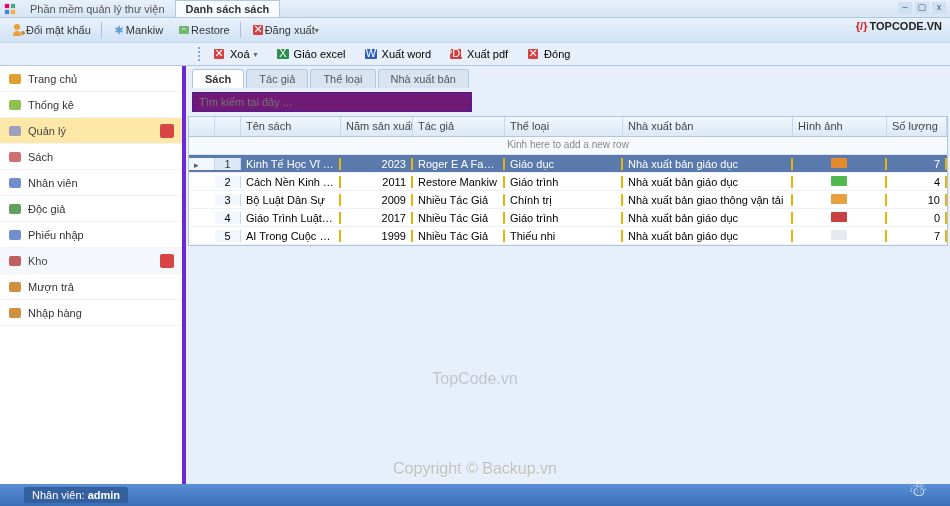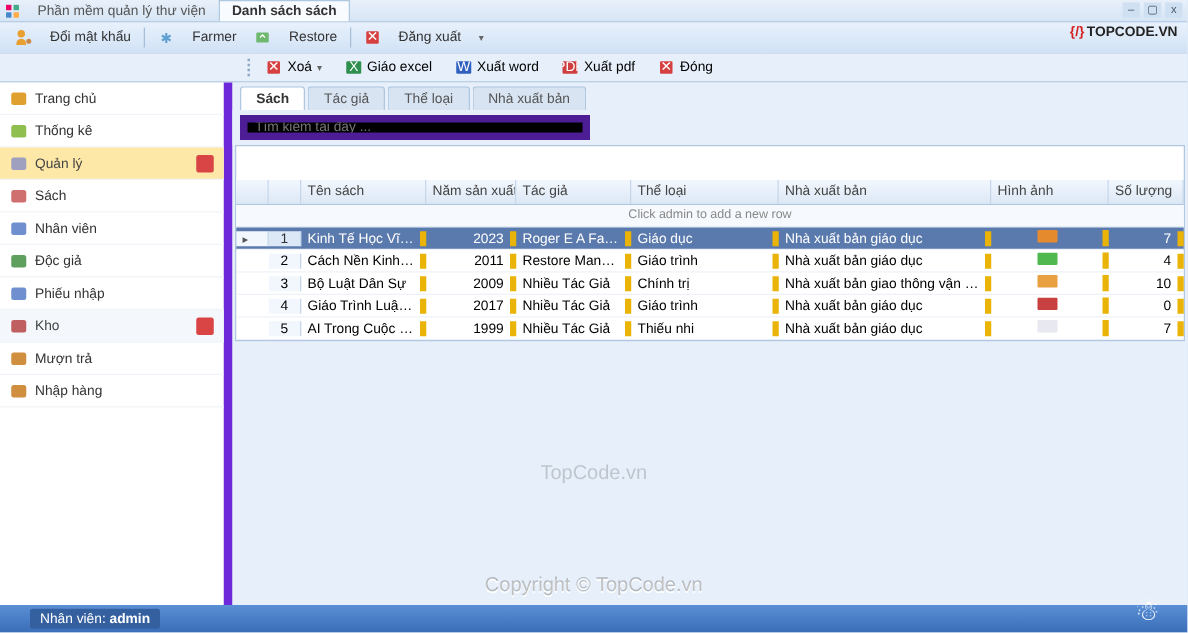--- a/index.html
+++ b/index.html
@@ -6,59 +6,59 @@
 body { width: 950px; height: 506px; background: #dbe7f4; overflow: hidden; position: relative; }
 
 .titlebar { height: 18px; background: linear-gradient(#e8f0fa, #d6e5f5); border-bottom: 1px solid #b0c7e0; display: flex; align-items: center; position: relative; }
 .title-tab { padding: 2px 10px; color: #555; }
 .title-tab.active { background: #f8fbff; border: 1px solid #b0c7e0; border-bottom: none; font-weight: bold; color: #333; }
 .title-icon { width: 12px; height: 12px; margin: 0 4px; display: inline-block; }
 .win-controls { position: absolute; right: 4px; top: 2px; display: flex; gap: 3px; }
 .win-btn { width: 14px; height: 12px; background: #cfe0f2; font-size: 9px; text-align: center; line-height: 10px; color: #456; }
 
 .topbar { height: 24px; background: linear-gradient(#e8f1fc, #d1e2f5); display: flex; align-items: center; padding: 0 6px; gap: 2px; position: relative; }
-.topbar-btn { padding: 2px 6px; display: flex; align-items: center; gap: 14px; color: #333; }
+.topbar-btn { padding: 2px 6px; display: flex; align-items: center; gap: 0; color: #333; }
 .topbar-sep { width: 1px; height: 16px; background: #a8bfd8; margin: 0 2px; }
 .tb-icon { width: 14px; height: 14px; }
 .brand { position: absolute; right: 8px; top: 2px; font-size: 16px; font-weight: bold; color: #222; display: flex; align-items: center; gap: 2px; }
 .brand .bracket { color: #d62020; font-weight: 900; }
 
 .toolbar2 { height: 24px; background: #e6effa; border-top: 1px solid #c5d7eb; border-bottom: 1px solid #b0c7e0; display: flex; align-items: center; padding-left: 198px; gap: 2px; }
 .tb2-btn { padding: 2px 8px; display: flex; align-items: center; gap: 4px; }
 
 .container { display: flex; height: 420px; }
 
-.sidebar { width: 186px; background: #fff; border-right: 7px solid #6d28d9; display: flex; flex-direction: column; }
+.sidebar { width: 186px; background: #fff; border-right: 4px solid #6d28d9; display: flex; flex-direction: column; }
 .side-item { height: 26px; display: flex; align-items: center; padding: 0 8px; gap: 6px; color: #333; border-bottom: 1px solid #f0f3f8; }
 .side-item.group { background: #f4f8fd; font-weight: normal; color: #444; }
 .side-item.selected { background: #fde8a8; }
 .side-badge { margin-left: auto; width: 14px; height: 14px; background: #d94545; border-radius: 2px; }
 .si-icon { width: 14px; height: 14px; }
 
 .main { flex: 1; background: #e6effa; position: relative; }
 .tabs { display: flex; height: 22px; padding-left: 6px; align-items: flex-end; }
 .tab { padding: 3px 12px; background: #d8e4f2; border: 1px solid #b0c7e0; border-bottom: none; margin-right: 2px; color: #555; border-radius: 3px 3px 0 0; }
 .tab.active { background: #fff; font-weight: bold; color: #333; }
 
 .search-row { padding: 4px 6px; background: #e6effa; }
-.search-input { width: 280px; height: 20px; border: 6px solid #4c1d95; padding: 0 6px; color: #999; background: #000000; }
+.search-input { width: 280px; height: 20px; border: 1px solid #4c1d95; padding: 0 6px; color: #999; background: #701a75; }
 
 .grid { background: #fff; border: 1px solid #b0c7e0; margin: 0 2px; }
-.grid-header { display: flex; height: 20px; background: linear-gradient(#f2f7fd, #dce8f6); border-bottom: 1px solid #b0c7e0; margin-top: 27px; }
+.grid-header { display: flex; height: 20px; background: linear-gradient(#f2f7fd, #dce8f6); border-bottom: 1px solid #b0c7e0; }
 .gh { border-right: 1px solid #c5d7eb; padding: 3px 5px; color: #444; overflow: hidden; white-space: nowrap; }
 .c-idx { width: 26px; } .c-rownum { width: 26px; text-align: center; }
 .c-name { width: 100px; } .c-year { width: 72px; text-align: right; }
 .c-author { width: 92px; } .c-genre { width: 118px; }
 .c-pub { width: 170px; } .c-img { width: 94px; text-align: center; } .c-qty { flex: 1; text-align: right; padding-right: 8px; }
 
 .grid-newrow { height: 18px; background: #f6f9fd; border-bottom: 1px solid #dce6f2; text-align: center; color: #888; padding-top: 2px; font-size: 10px; }
 .grid-body .row { display: flex; height: 18px; border-bottom: 1px solid #eef2f8; align-items: center; }
 .grid-body .row.sel { background: #5a7aad; color: #fff; }
 .grid-body .row.sel .c-rownum { background: #dce8f6; color: #333; }
-.cell { border-right: 5px solid #eab308; padding: 0 5px; overflow: hidden; white-space: nowrap; text-overflow: ellipsis; }
+.cell { border-right: 2px solid #eab308; padding: 0 5px; overflow: hidden; white-space: nowrap; text-overflow: ellipsis; }
 .row .c-rownum { background: #f2f7fd; border-right: 1px solid #c5d7eb; }
 .row .c-idx { background: #f2f7fd; border-right: 1px solid #c5d7eb; }
 .row.sel .c-idx::before { content: "▸"; color: #555; font-size: 9px; }
 .img-chip { width: 16px; height: 10px; display: inline-block; border-radius: 1px; }
 
 .watermark1 { position: absolute; left: 50%; top: 370px; transform: translateX(-50%); color: rgba(120,120,120,0.35); font-size: 16px; font-weight: 500; }
 .watermark2 { position: absolute; left: 50%; top: 460px; transform: translateX(-50%); color: rgba(120,120,120,0.45); font-size: 16px; font-weight: 500; text-shadow: 0 1px 0 #fff; }
 
 .statusbar { position: absolute; bottom: 0; left: 0; right: 0; height: 22px; background: linear-gradient(#5a8fd6, #3a6fb8); color: #fff; display: flex; align-items: center; padding: 0 24px; }
 .status-label { background: #3560a0; padding: 2px 8px; border-radius: 2px; margin-right: 4px; }
@@ -93,21 +93,21 @@
           <path d="M1 13 Q1 8 5 8 Q9 8 9 13" fill="#e8a030"></path>
           <circle cx="11" cy="10" r="2" fill="#c84"></circle>
         </svg></span>
     <span>Đổi mật khẩu</span>
   </div>
   <span class="topbar-sep"></span>
   <div class="topbar-btn">
     <span class="tb-icon"><svg viewBox="0 0 14 14">
           <text x="7" y="11" text-anchor="middle" font-size="12" fill="#5fa0d0">✱</text>
         </svg></span>
-    <span>Farmer</span>
+    <span>Mankiw</span>
   </div>
   <div class="topbar-btn">
     <span class="tb-icon"><svg viewBox="0 0 14 14">
           <rect x="2" y="3" width="10" height="8" fill="#6fb86f" rx="1"></rect>
           <path d="M5 7 L7 5 L9 7" stroke="#fff" fill="none"></path>
         </svg></span>
     <span>Restore</span>
   </div>
   <span class="topbar-sep"></span>
   <div class="topbar-btn">
@@ -244,21 +244,21 @@
         <div class="gh c-idx"></div>
         <div class="gh c-rownum"></div>
         <div class="gh c-name">Tên sách</div>
         <div class="gh c-year" style="text-align:center;">Năm sản xuất</div>
         <div class="gh c-author">Tác giả</div>
         <div class="gh c-genre">Thể loại</div>
         <div class="gh c-pub">Nhà xuất bản</div>
         <div class="gh c-img" style="text-align:left;">Hình ảnh</div>
         <div class="gh c-qty" style="text-align:left;">Số lượng</div>
       </div>
-      <div class="grid-newrow">Click admin to add a new row</div>
+      <div class="grid-newrow">Kinh here to add a new row</div>
       <div class="grid-body" id="grid-body">
           <div class="row sel">
             <div class="cell c-idx"></div>
             <div class="cell c-rownum">1</div>
             <div class="cell c-name">Kinh Tế Học Vĩ Mô</div>
             <div class="cell c-year">2023</div>
             <div class="cell c-author">Roger E A Farmer</div>
             <div class="cell c-genre">Giáo dục</div>
             <div class="cell c-pub">Nhà xuất bản giáo dục</div>
             <div class="cell c-img"><span class="img-chip" style="background:#e68a2e"></span></div>
@@ -307,20 +307,20 @@
             <div class="cell c-pub">Nhà xuất bản giáo dục</div>
             <div class="cell c-img"><span class="img-chip" style="background:#e8e8f0"></span></div>
             <div class="cell c-qty">7</div>
           </div>
         </div>
     </div>
   </div>
 </div>
 
 <div class="watermark1">TopCode.vn</div>
-<div class="watermark2">Copyright © TopCode.vn</div>
+<div class="watermark2">Copyright © Backup.vn</div>
 
 <div class="statusbar">
   <span class="status-label">
     <span>Nhân viên:</span> <b>admin</b>
   </span>
   <div class="snowman"></div>
 </div>
 
 </body></html>

